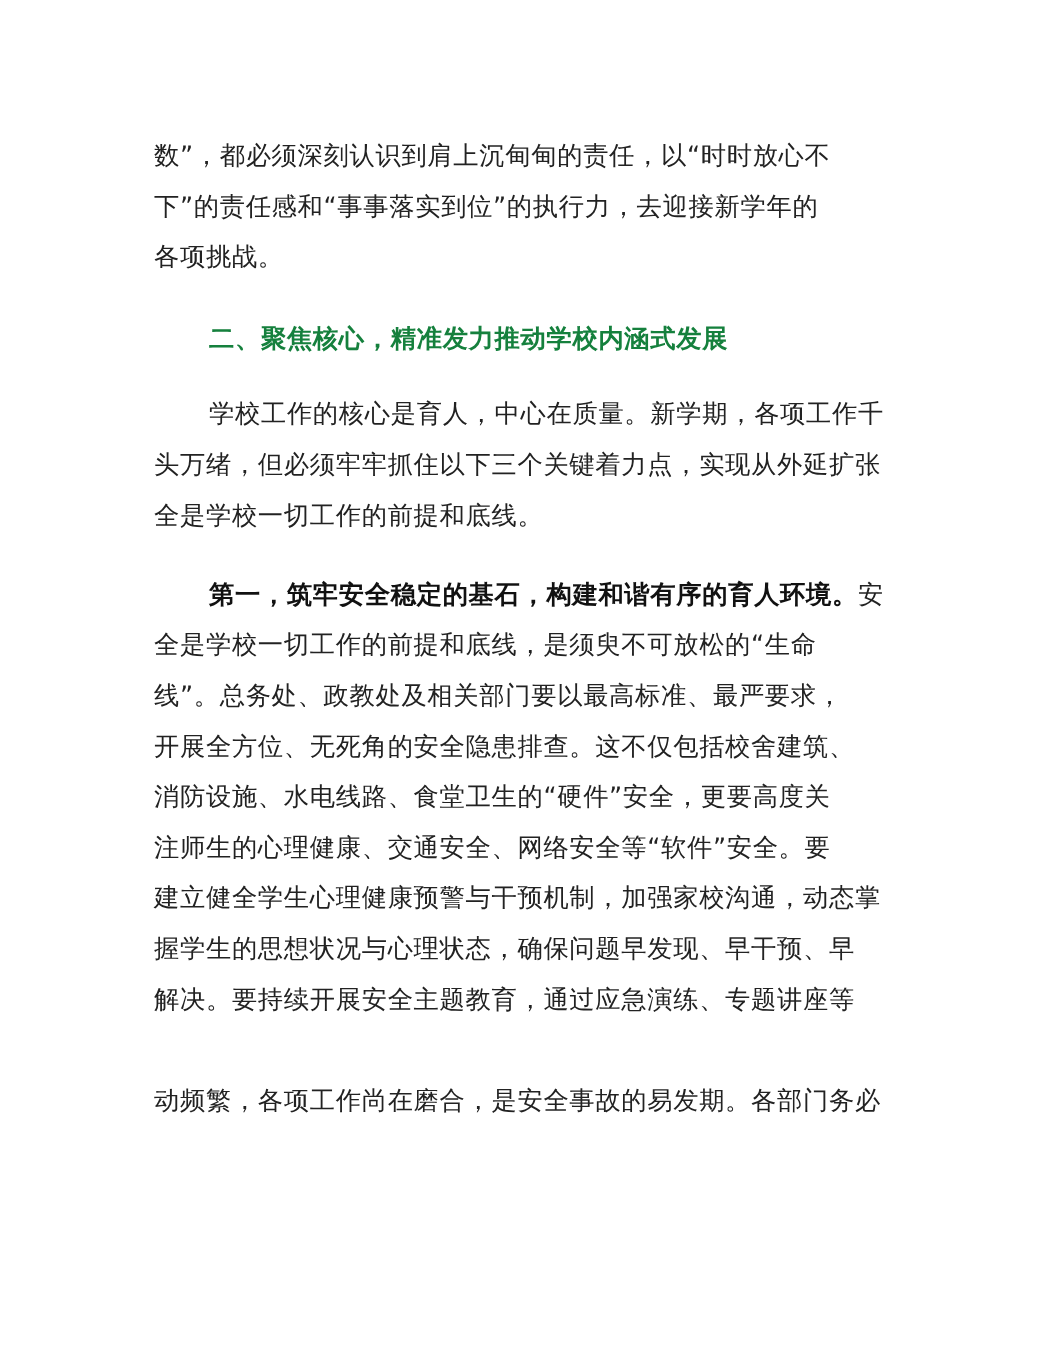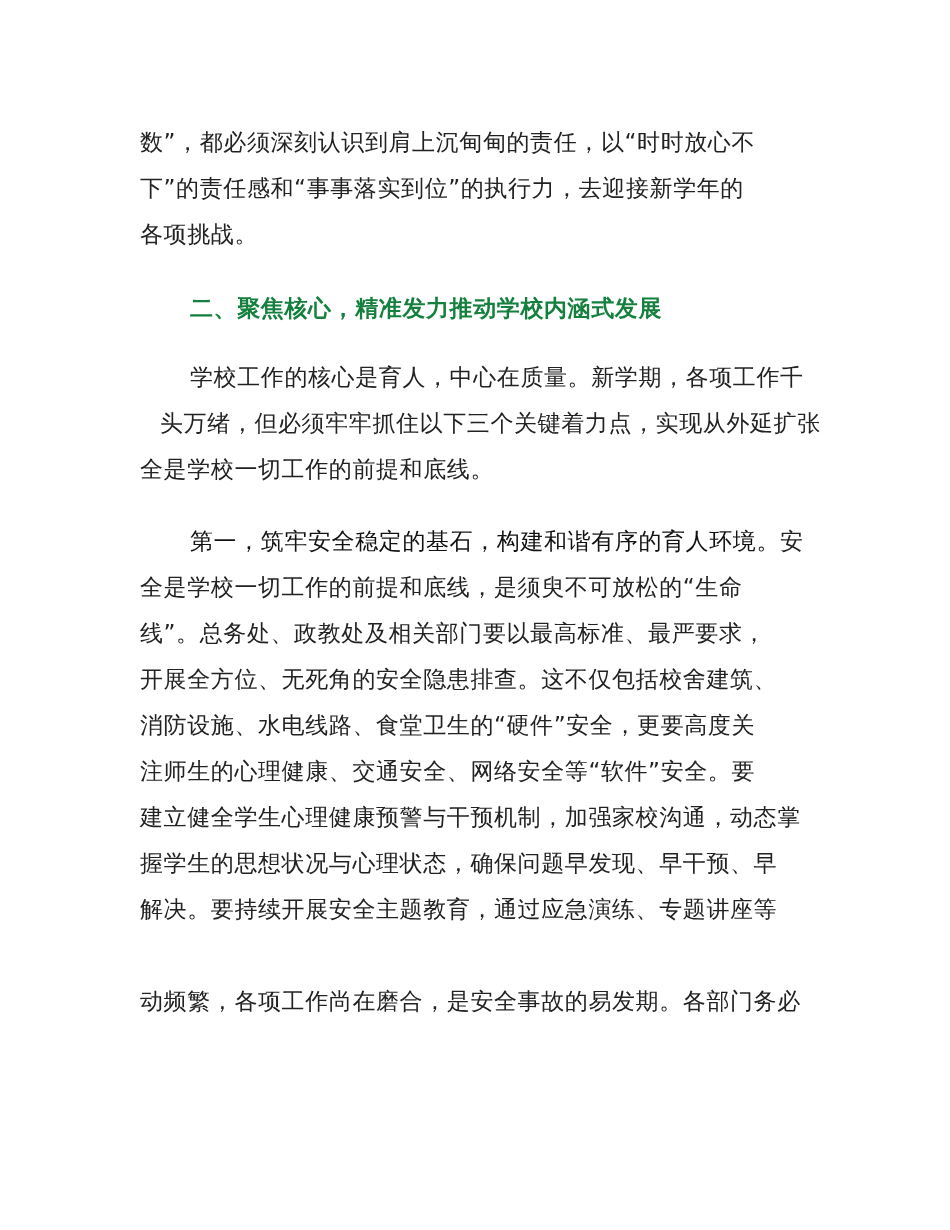--- a/index.html
+++ b/index.html
@@ -2,36 +2,36 @@
 <html><head>
 <meta charset="utf-8">
 <style>
   html, body { margin: 0; padding: 0; background: #ffffff; }
   body { width: 950px; height: 1230px; position: relative; overflow: hidden;
          font-family: "DejaVu Sans", "Liberation Sans", sans-serif; color: #1a1a1a; }
   .page { position: absolute; left: 0; top: 0; width: 950px; height: 1230px; background: #fff; padding-left: 18px; }
   .line { position: absolute; left: 140px; font-size: 23px; line-height: 30px; white-space: nowrap;
           letter-spacing: 0.6px; color: #222; }
   .indent { left: 190px; }
-  .bold { font-weight: normal; color: #111; margin-top: 43px; }
+  .bold { font-weight: bold; color: #111; margin-top: 43px; }
   .heading { font-weight: bold; color: #15803d; }
 </style>
 </head>
 <body>
 
 <div class="page">
 
   <div class="line" style="top:127px;">数”，都必须深刻认识到肩上沉甸甸的责任，以“时时放心不</div>
   <div class="line" style="top:173px;">下”的责任感和“事事落实到位”的执行力，去迎接新学年的</div>
   <div class="line" style="top:219px;">各项挑战。</div>
 
   <div class="line indent heading" style="top:293px;">二、聚焦核心，精准发力推动学校内涵式发展</div>
 
   <div class="line indent" style="top:362px;">学校工作的核心是育人，中心在质量。新学期，各项工作千</div>
-  <div class="line" style="top:408px;margin-left:20px;">头万绪，但必须牢牢抓住以下三个关键着力点，实现从外延扩张</div>
+  <div class="line" style="top:408px;">头万绪，但必须牢牢抓住以下三个关键着力点，实现从外延扩张</div>
   <div class="line" style="top:454px;">全是学校一切工作的前提和底线。</div>
 
   <div class="line indent" style="top:526px;">
     <span class="bold">第一，筑牢安全稳定的基石，构建和谐有序的育人环境。</span><span>安</span>
   </div>
   <div class="line" style="top:572px;">全是学校一切工作的前提和底线，是须臾不可放松的“生命</div>
   <div class="line" style="top:618px;">线”。总务处、政教处及相关部门要以最高标准、最严要求，</div>
   <div class="line" style="top:664px;">开展全方位、无死角的安全隐患排查。这不仅包括校舍建筑、</div>
   <div class="line" style="top:710px;">消防设施、水电线路、食堂卫生的“硬件”安全，更要高度关</div>
   <div class="line" style="top:756px;">注师生的心理健康、交通安全、网络安全等“软件”安全。要</div>

